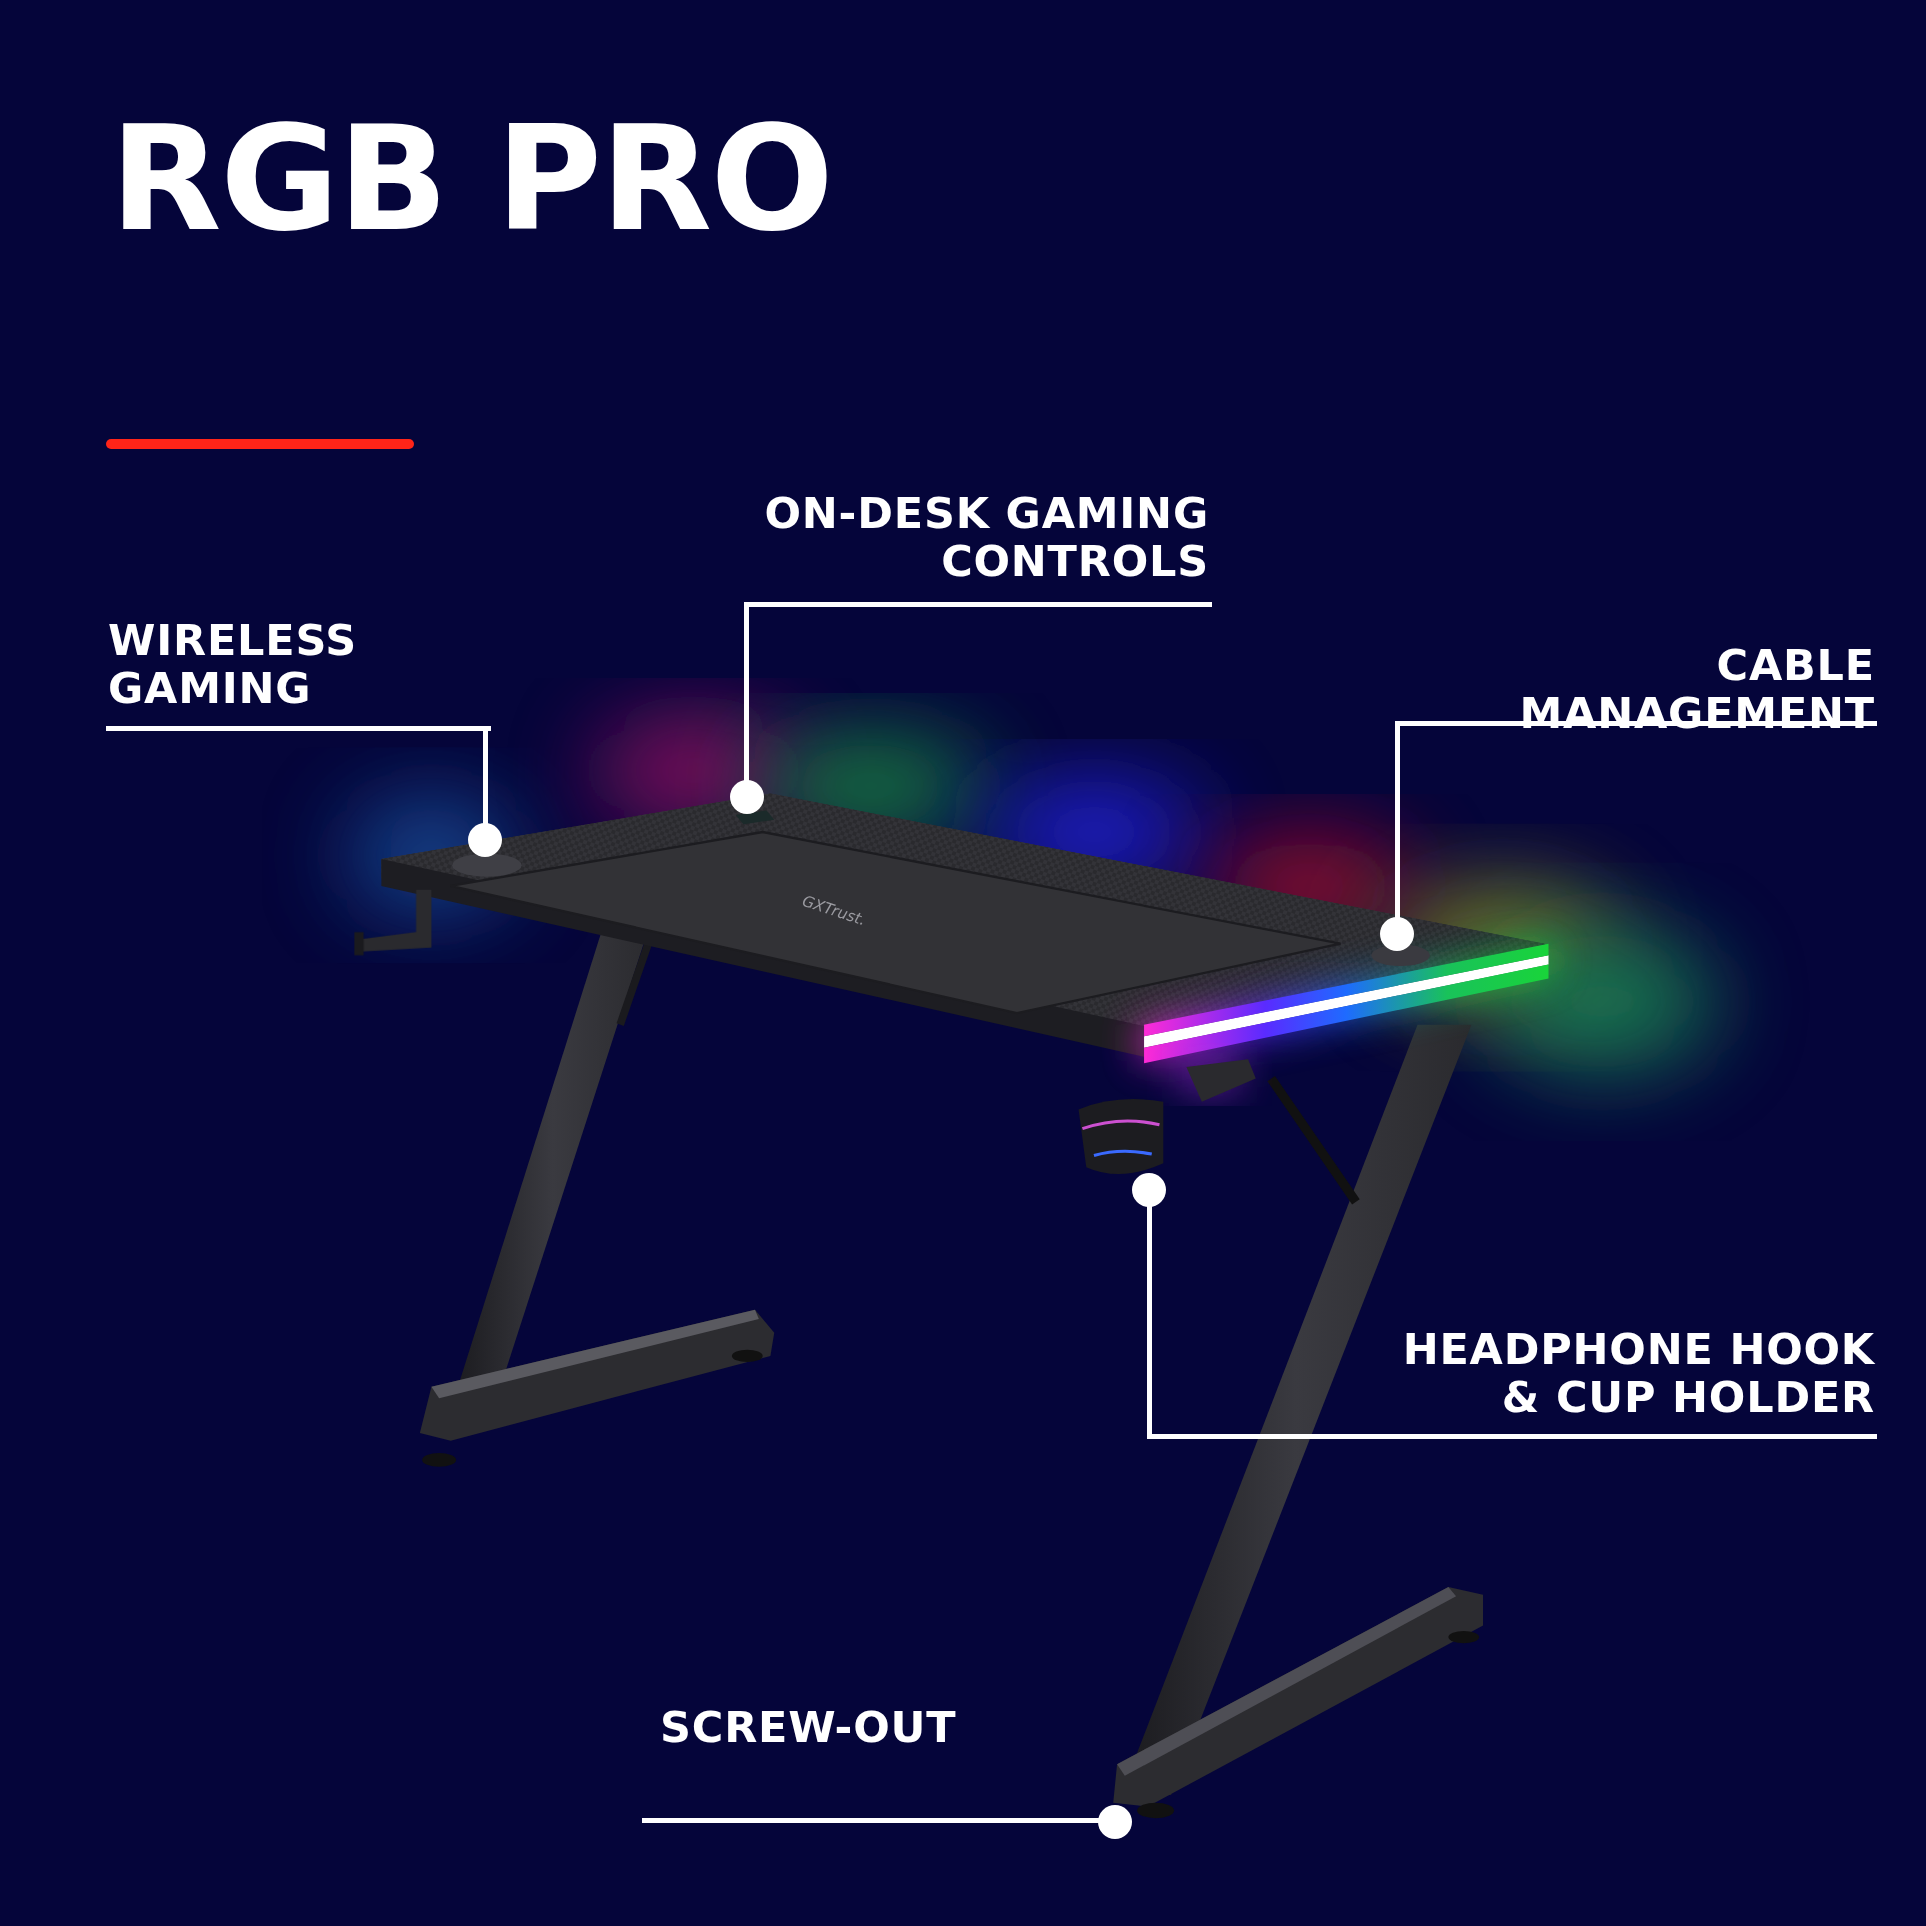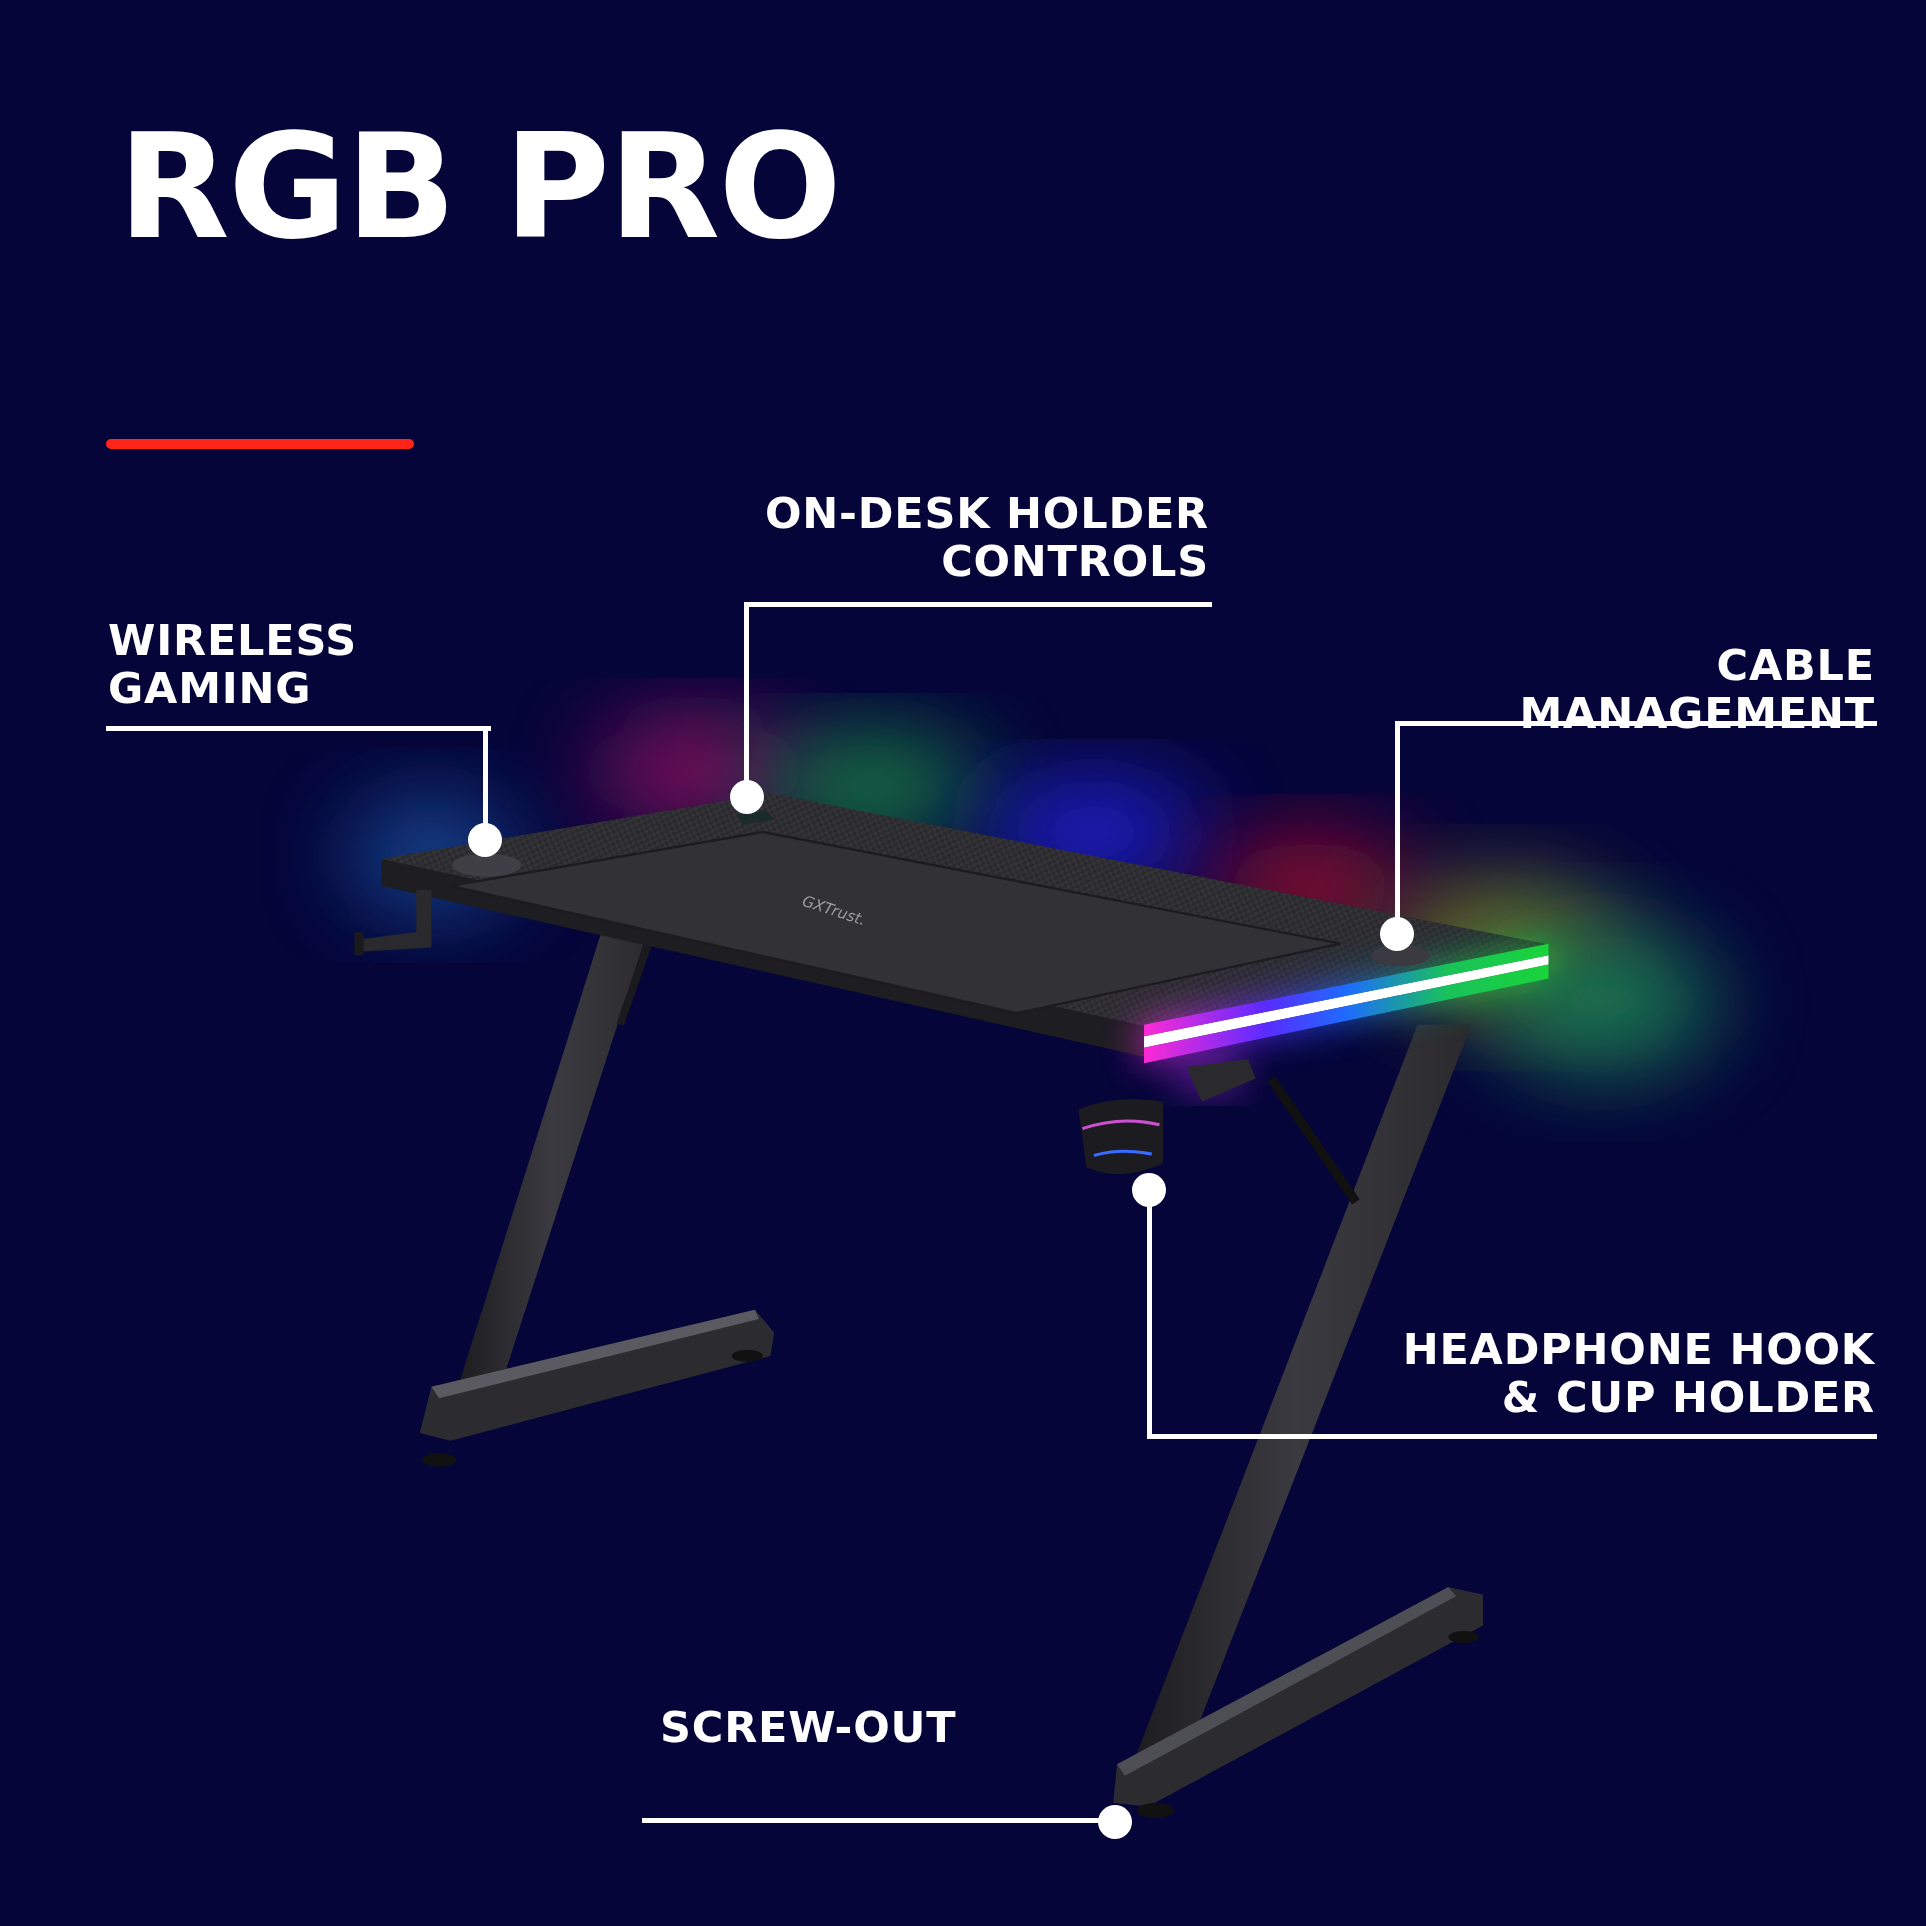--- a/index.html
+++ b/index.html
@@ -7,21 +7,21 @@
       width: 1926px; height: 1926px; overflow: hidden;
       background: #05053a;
       position: relative;
       font-family: "DejaVu Sans", "Liberation Sans", sans-serif;
       color: #ffffff;
     }
     .title {
       position: absolute; left: 106px; top: 99px;
       font-family: "DejaVu Sans", sans-serif;
       font-weight: 700; font-size: 145px; line-height: 151px;
-      letter-spacing: -1.5px; margin: 12px;
+      letter-spacing: -1.5px; margin: 4px;
     }
     .title span { display: block; }
     .accent-bar {
       position: absolute; left: 106px; top: 439px;
       width: 308px; height: 10px; border-radius: 5.4px;
     }
     .scene { position: absolute; left: 0; top: 0; width: 1926px; height: 1926px; }
     .label {
       position: absolute; font-weight: 700; font-size: 43px; line-height: 48px;
       letter-spacing: 0.8px; white-space: nowrap;
@@ -132,21 +132,21 @@
 
 <div class="label" style="left:108px; top:616px;">
   <span>WIRELESS</span>
   <span>GAMING</span>
 </div>
 <div class="line" style="left:106px; top:726px; width:385px; height:4.6px;"></div>
 <div class="line" style="left:483px; top:726px; width:4.6px; height:116px;"></div>
 <div class="dot" style="left:468px; top:823px;"></div>
 
 <div class="label right" style="right:717px; top:489px;">
-  <span>ON-DESK HOLDER</span>
+  <span>ON-DESK GAMING</span>
   <span>CONTROLS</span>
 </div>
 <div class="line" style="left:744px; top:602px; width:468px; height:4.6px;"></div>
 <div class="line" style="left:744px; top:602px; width:4.6px; height:185px;"></div>
 <div class="dot" style="left:730px; top:780px;"></div>
 
 <div class="label right" style="right:51px; top:641px;">
   <span>CABLE</span>
   <span>MANAGEMENT</span>
 </div>

